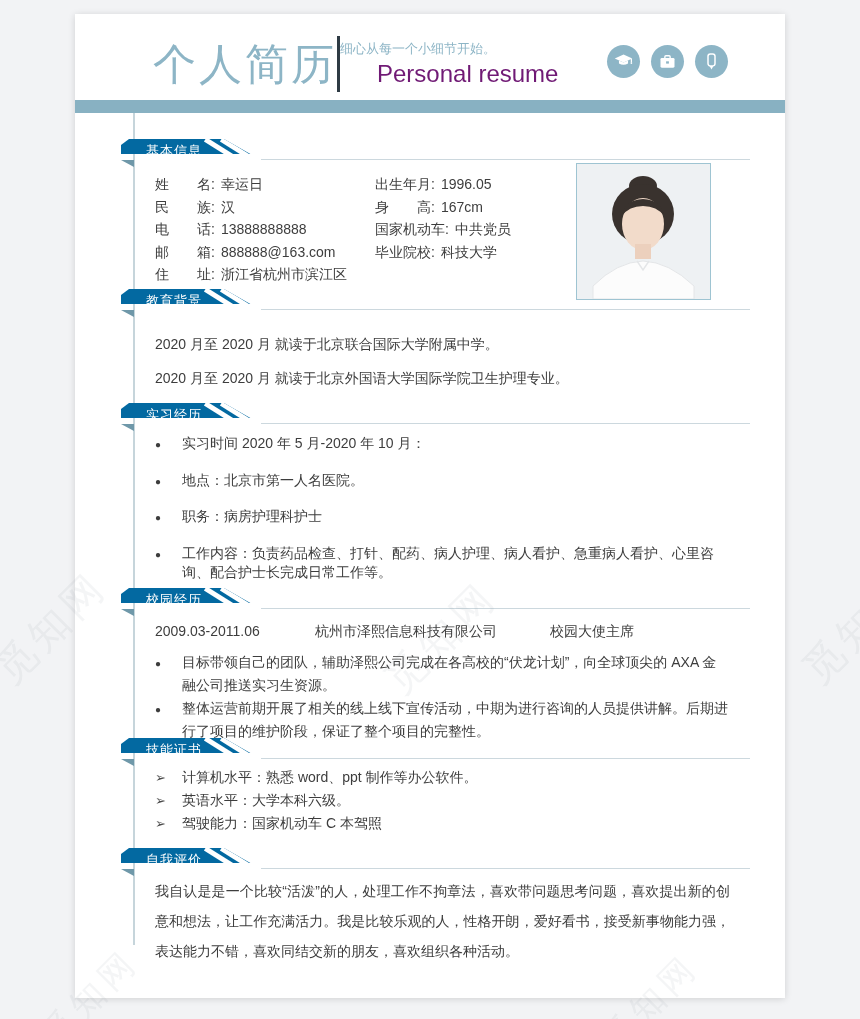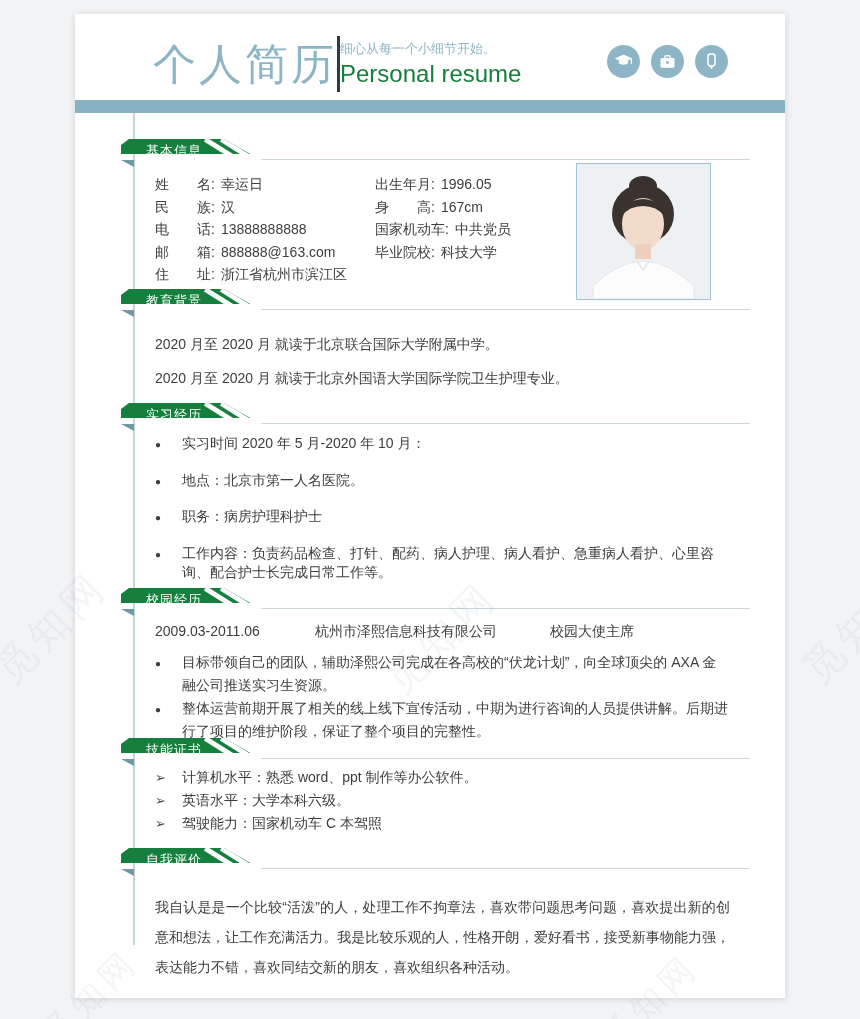--- a/index.html
+++ b/index.html
@@ -17,30 +17,30 @@
   .card{
     position:absolute;left:75px;top:14px;width:710px;height:984px;
     background:#ffffff;box-shadow:0 1px 7px rgba(0,0,0,0.14);
   }
   
   .header{position:absolute;top:22px;left:78px;display:flex;align-items:center;}
   .main-title{font-size:43px;letter-spacing:3px;color:#8db5c6;font-weight:400;line-height:1;}
   .hdivider{width:3px;height:56px;background:#2e3b44;}
   .sub-block{display:flex;flex-direction:column;justify-content:flex-end;}
   .tagline{font-size:13px;color:#8db5c6;margin-bottom:3px;}
-  .subtitle{font-size:24px;color:#15803d;line-height:1.1;}
+  .subtitle{font-size:24px;color:#701a75;line-height:1.1;margin-left:37px;}
   .icons{position:absolute;top:31px;right:57px;display:flex;gap:11px;}
   .circle-icon{width:33px;height:33px;border-radius:50%;background:#8db5c6;
     display:flex;align-items:center;justify-content:center;}
   .circle-icon svg{width:21px;height:21px;}
   .teal-bar{position:absolute;top:86px;left:0;width:710px;height:13px;background:#88b1c2;}
   .spine{position:absolute;left:58px;top:99px;width:2px;height:832px;background:#c6d5db;}
   
   .sec{position:absolute;left:0;width:710px;}
-  .tab{position:absolute;left:46px;top:0;width:140px;height:15px;background:#15803d;
+  .tab{position:absolute;left:46px;top:0;width:140px;height:15px;background:#0369a1;
        clip-path:polygon(0 6px,8px 0,103px 0,140px 21px,0 21px);}
   .tab .slash{position:absolute;width:5px;height:36px;background:#ffffff;top:-8px;transform:rotate(-58deg);}
   .tab .s1{left:97px;}
   .tab .s2{left:113px;}
   .tab-label{position:absolute;left:25px;top:3px;font-size:13px;color:#ffffff;letter-spacing:1px;}
   .fold{position:absolute;left:46px;top:21px;width:13px;height:7px;background:#6f98a9;
         clip-path:polygon(0 0,100% 0,100% 100%);}
   .head-rule{position:absolute;left:186px;right:35px;top:20px;height:1px;background:#ccd8de;}
   .content{position:absolute;left:80px;right:55px;font-size:14px;}
   
@@ -58,21 +58,21 @@
   .marker{width:27px;flex:none;}
   .dot{font-size:10px;transform:translateY(1px);}
   .arrow{font-size:13px;color:#4a4a4a;}
   .intern .li{line-height:19.6px;margin-bottom:17px;}
   .campus-row{display:flex;line-height:21px;align-items:flex-end;}
   .c-period{width:160px;flex:none;}
   .c-org{width:235px;flex:none;}
   .campus-list{margin-top:9px;}
   .campus-list .li{line-height:23px;}
   .skills .li{line-height:23px;}
-  .self-text{line-height:30px;text-align:justify;margin-top:16px;}
+  .self-text{line-height:30px;text-align:justify;}
 </style>
 </head>
 <body>
 
 <div class="watermark" style="left:-18px;top:600px;">觅知网</div>
 <div class="watermark" style="left:372px;top:610px;">觅知网</div>
 <div class="watermark" style="left:790px;top:600px;">觅知网</div>
 <div class="watermark" style="left:30px;top:975px;font-size:34px;">觅知网</div>
 <div class="watermark" style="left:590px;top:980px;font-size:34px;">觅知网</div>
 

